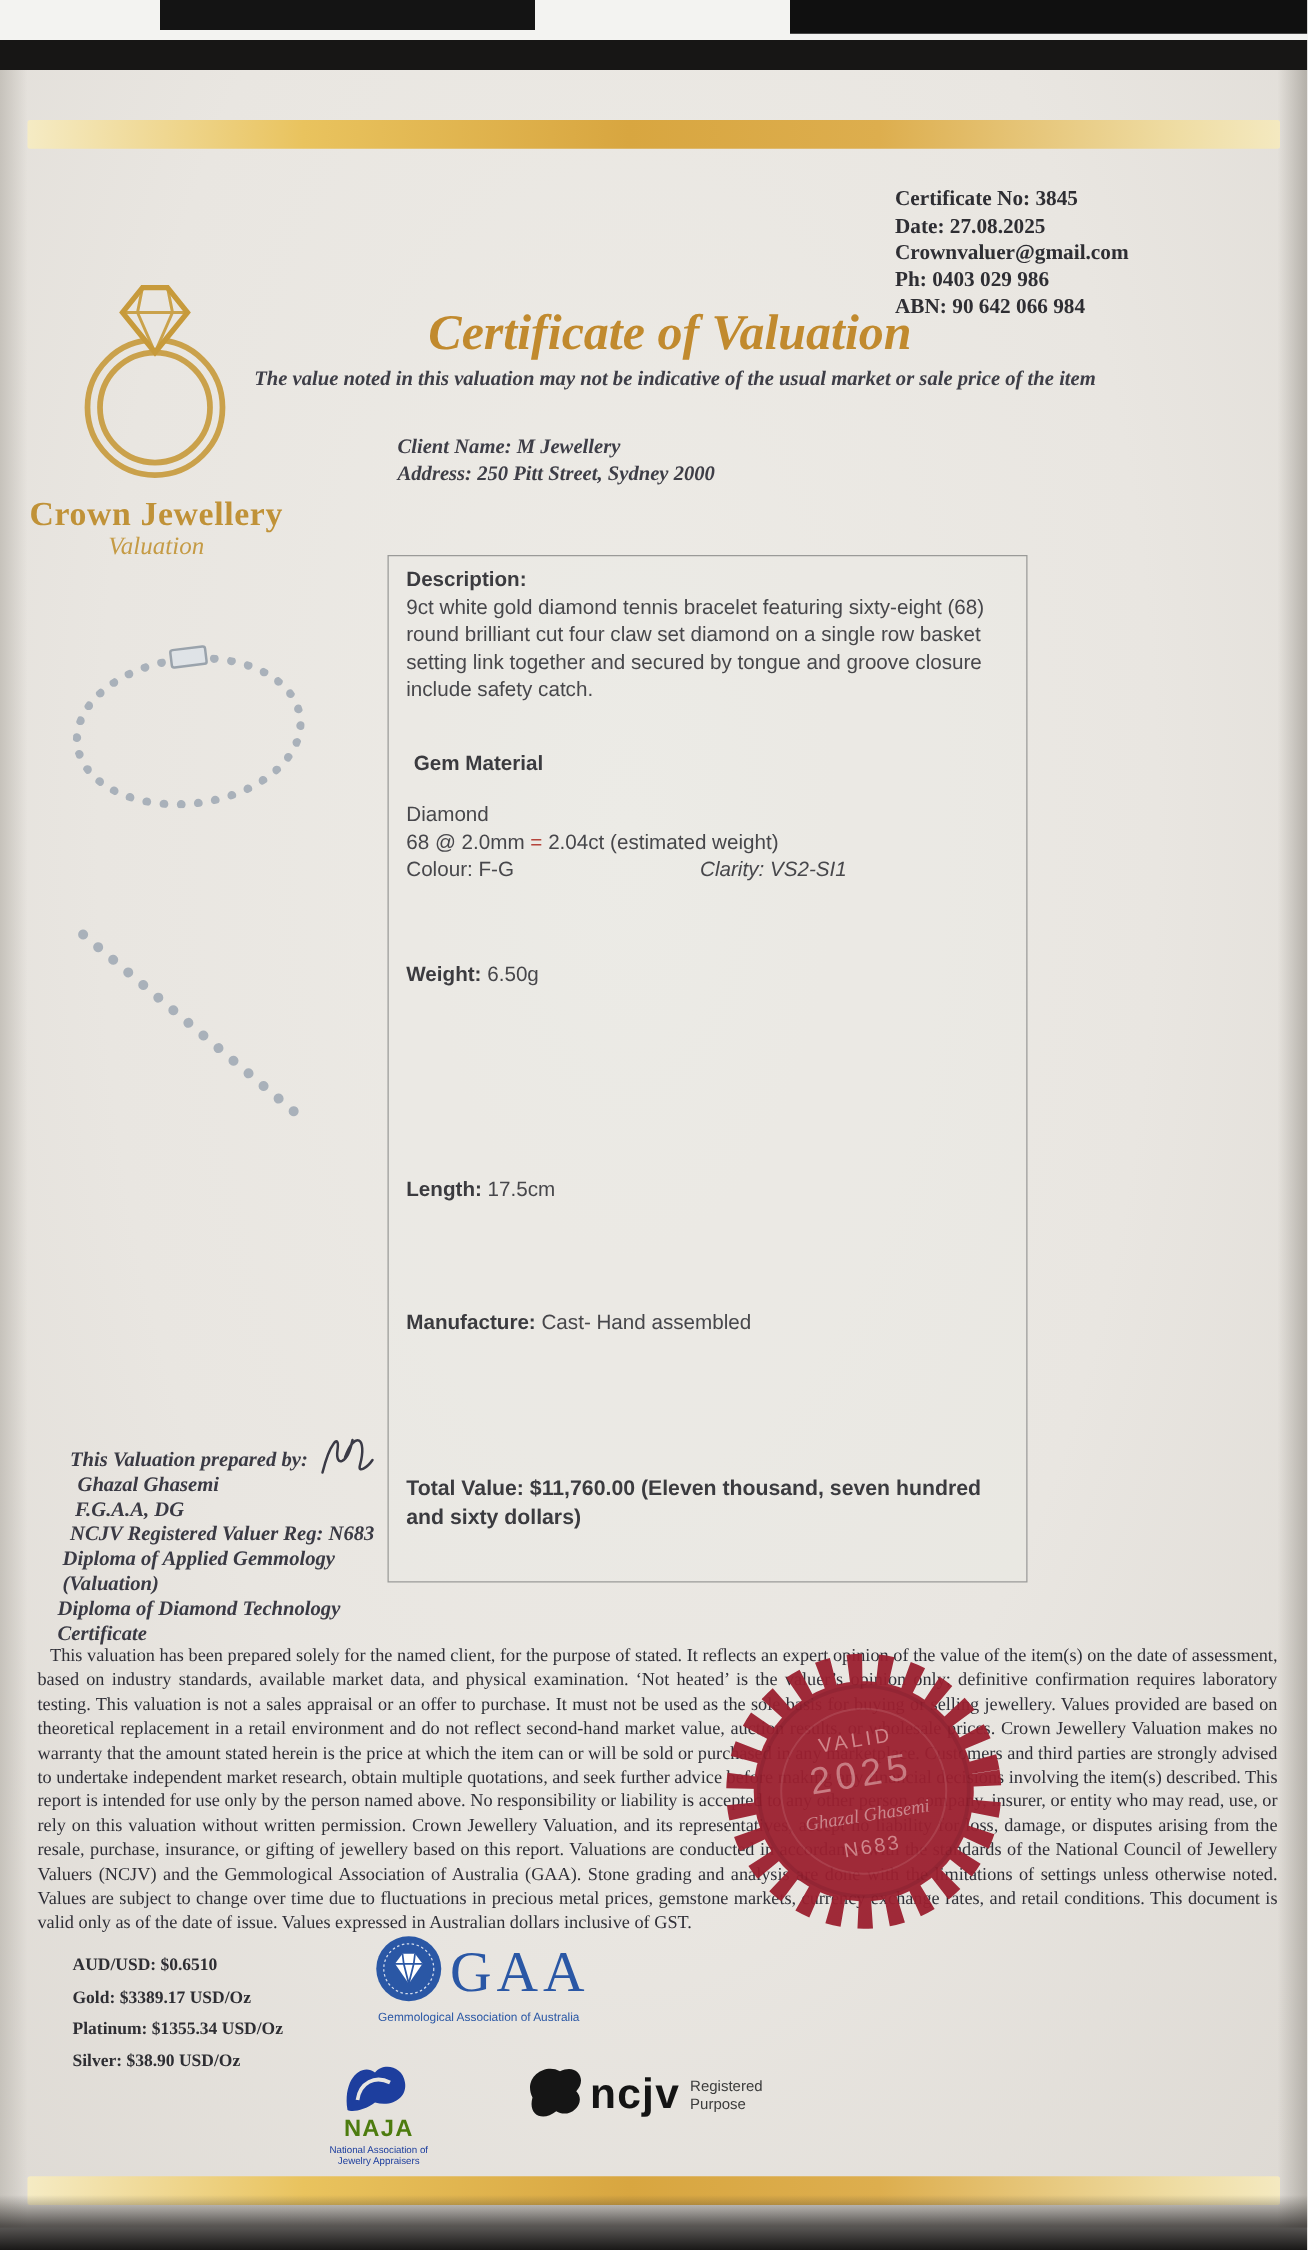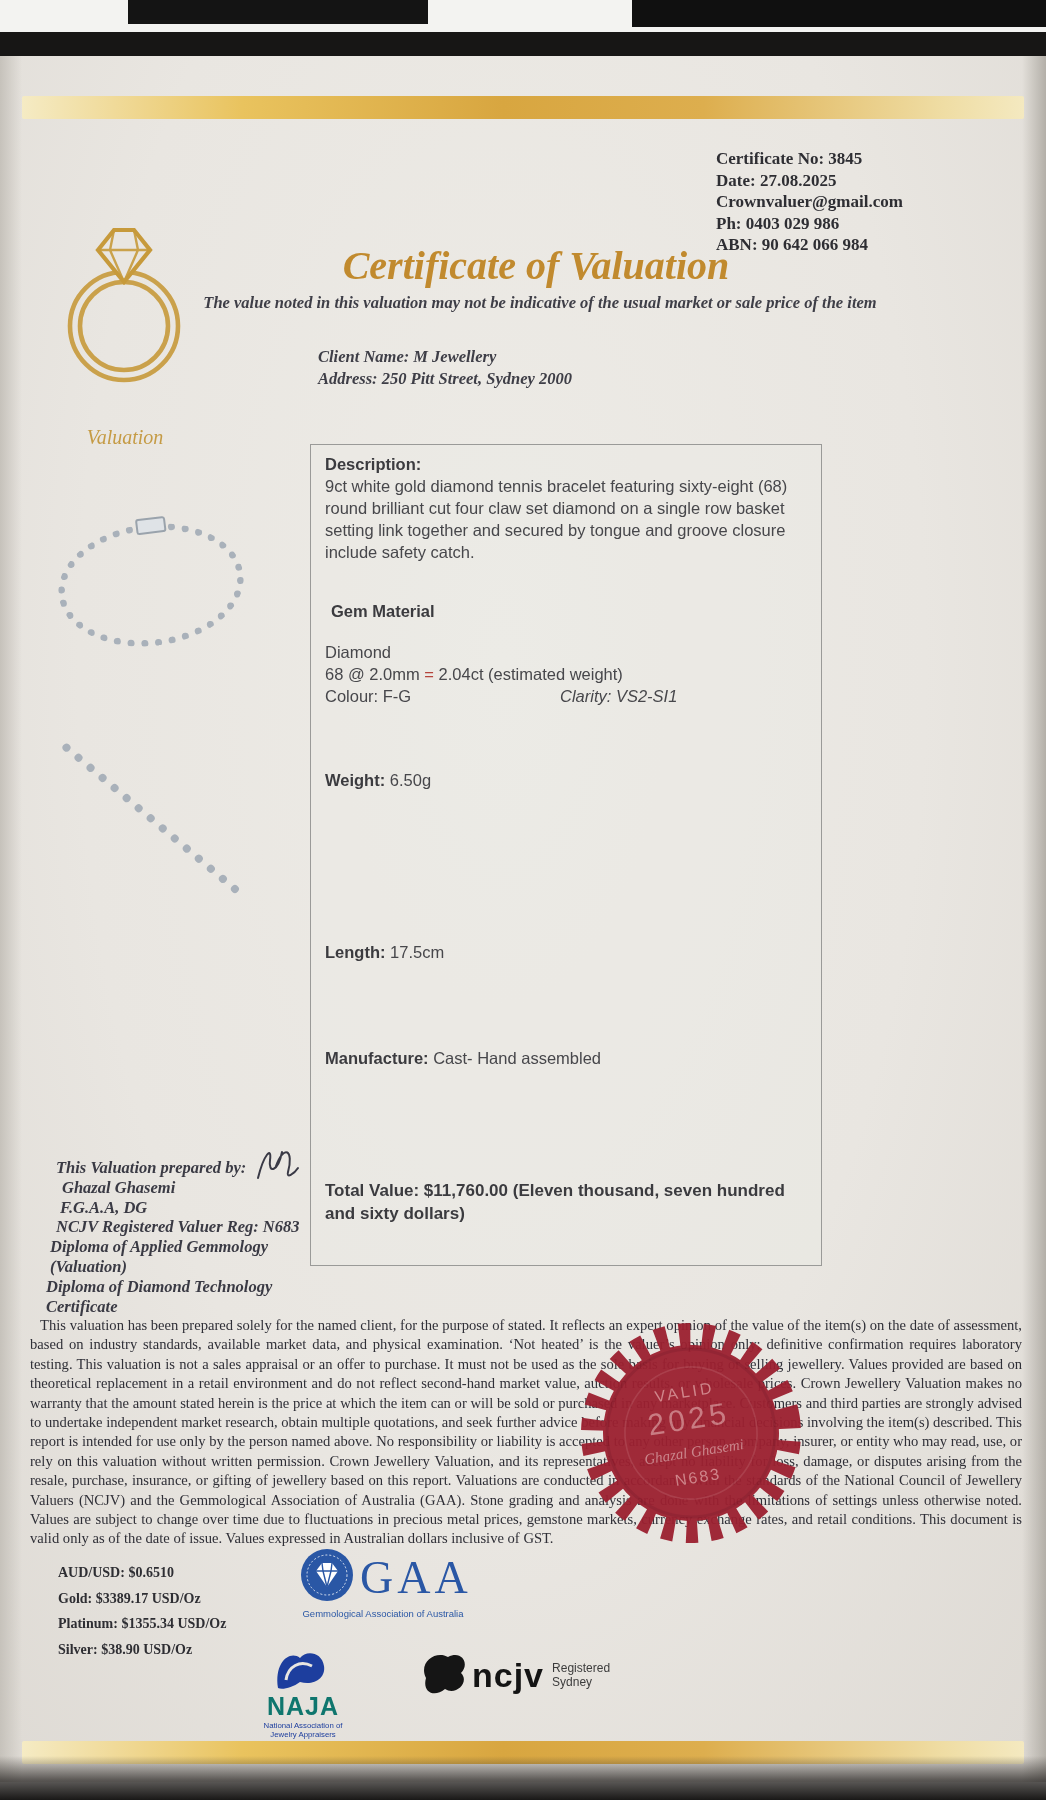--- a/index.html
+++ b/index.html
@@ -77,21 +77,21 @@
      color:#2e2e33; line-height:25.5px; }
 
   
   .gaa { position:absolute; left:300px; top:1548px; width:170px; }
   .gaa-row { display:flex; align-items:center; }
   .gaa-acronym { font-size:46px; color:#2a57a5; letter-spacing:4px; margin-left:6px; font-family:"Liberation Serif",serif; }
   .gaa-caption { font-size:9.5px; color:#2a57a5; margin-top:2px; text-align:center; width:166px; font-family:"Liberation Sans",sans-serif; }
 
   
   .naja { position:absolute; left:258px; top:1648px; width:90px; text-align:center; }
-  .naja-acronym { font-size:25px; font-weight:bold; color:#0f766e; font-family:"Liberation Sans",sans-serif; letter-spacing:1px; margin-top:-2px;}
+  .naja-acronym { font-size:19px; font-weight:bold; color:#4d7c0f; font-family:"Liberation Sans",sans-serif; letter-spacing:1px; margin-top:-2px;}
   .naja-caption { font-size:7.8px; color:#1d3e9e; line-height:9px; font-family:"Liberation Sans",sans-serif; }
 
   
   .ncjv { position:absolute; left:416px; top:1648px; display:flex; align-items:center; }
   .ncjv-acronym { font-size:34px; font-weight:bold; color:#141414; font-family:"Liberation Sans",sans-serif; letter-spacing:1px; margin-left:4px; }
   .ncjv-caption { font-size:12px; color:#3c3c3c; line-height:14px; margin-left:8px; font-family:"Liberation Sans",sans-serif; }
 
   
   .seal { position:absolute; left:576px; top:1318px; width:230px; height:230px; opacity:0.95; }
 </style>
@@ -127,20 +127,21 @@
         <circle cx="62" cy="106" r="44"></circle>
       </g>
       <g stroke="#c79a3b" stroke-width="4.2" fill="#e9e6e1">
         <path d="M36 30 L52 10 L72 10 L88 30 L62 62 Z"></path>
       </g>
       <g stroke="#c79a3b" stroke-width="2.4" fill="none" opacity="0.9">
         <path d="M36 30 L88 30 M48 30 L62 62 L76 30 M52 10 L48 30 M72 10 L76 30"></path>
       </g>
     </svg>
   </div>
+  <div class="brand-name">Crown Jewellery</div>
   <div class="brand-sub">Valuation</div>
 
   <div class="title">Certificate of Valuation</div>
   <div class="purpose">
     <div>The value noted in this valuation may not be indicative of the usual market or sale price of the item</div>
   </div>
 
   <div class="client">
     <div>Client Name: M Jewellery</div>
     <div>Address: 250 Pitt Street, Sydney 2000</div>
@@ -243,21 +244,21 @@
 
   <div class="ncjv">
     <span>
       <svg width="52" height="50" viewBox="0 0 52 50">
         <path d="M10 30 C 2 14, 20 2, 32 9 C 46 2, 54 16, 45 25 C 54 34, 40 48, 29 41 C 18 50, 6 44, 10 30 Z" fill="#151515"></path>
       </svg>
     </span>
     <span class="ncjv-acronym">ncjv</span>
     <span class="ncjv-caption">
       <div>Registered</div>
-      <div>Sydney</div>
+      <div>Purpose</div>
     </span>
   </div>
 
   <div class="seal">
     <svg width="230" height="230" viewBox="-115 -115 230 230">
       <g transform="rotate(-9)">
         <circle r="97" fill="none" stroke="#9c2030" stroke-width="26" stroke-dasharray="11 12"></circle>
         <circle r="88" fill="#9c2030"></circle>
         <circle r="84" fill="none" stroke="#8a1a29" stroke-width="3" opacity="0.7"></circle>
         <circle r="66" fill="none" stroke="#b04a55" stroke-width="1.6" opacity="0.55"></circle>

